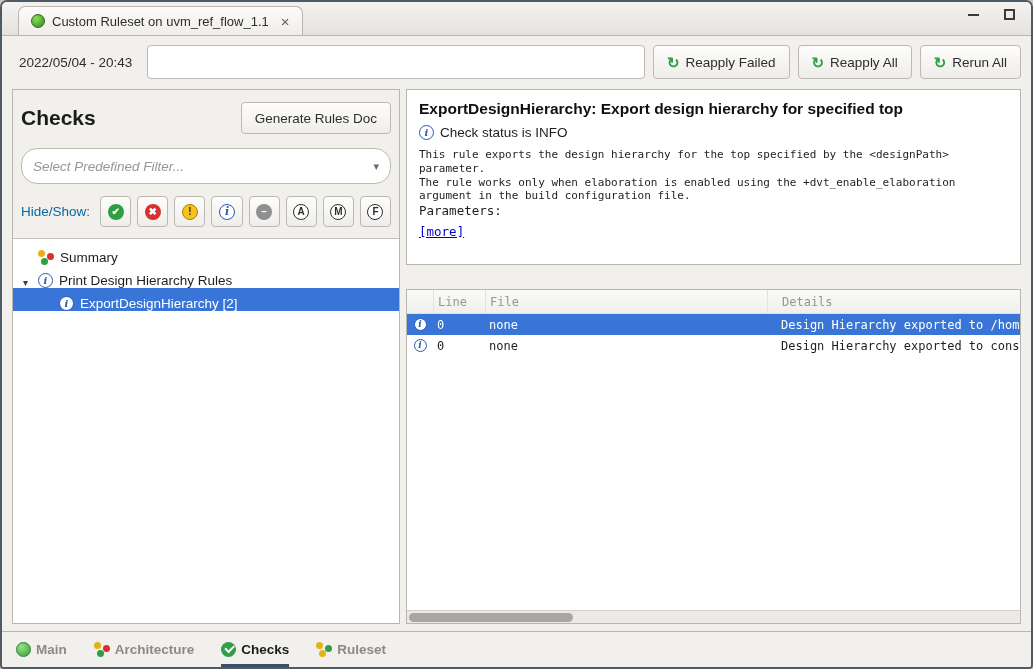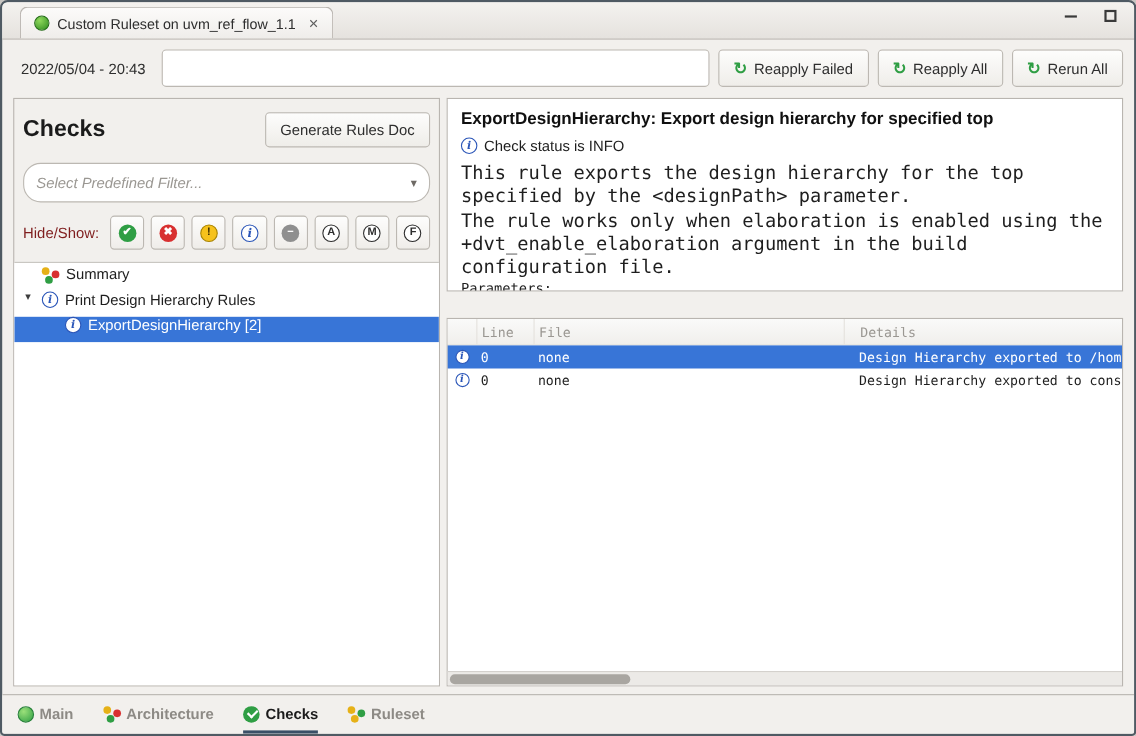--- a/index.html
+++ b/index.html
@@ -77,21 +77,21 @@
   .btn.small { height: 32px; font-size: 13.5px; }
   .combo {
     margin: 0 8px 12px; height: 36px;
     border: 1px solid #bcb8b2; border-radius: 16px; background: #fff;
     display: flex; align-items: center; justify-content: space-between;
     padding: 0 11px; cursor: pointer;
   }
   .combo-placeholder { color: #9a9792; font-style: italic; font-size: 13.5px; }
   .combo-arrow { color: #6e6a65; font-size: 11px; }
   .hideshow { display: flex; align-items: center; gap: 6px; padding: 0 8px 11px; }
-  .hs-label { font-size: 13.5px; color: #7f1d1d; margin-right: 4px; white-space: nowrap; }
+  .hs-label { font-size: 13.5px; color: #0369a1; margin-right: 4px; white-space: nowrap; }
   .tg {
     width: 32px; height: 31px;
     border: 1px solid #bcb8b2; border-radius: 4px;
     background: linear-gradient(#fdfdfc, #efede9);
     display: inline-flex; align-items: center; justify-content: center;
     cursor: pointer;
   }
 
   
   .ic {
@@ -106,21 +106,21 @@
     background: #fff; border: 1.5px solid #2b56b8; color: #2b56b8;
     font-family: "DejaVu Serif", serif; font-style: italic; font-size: 11px;
   }
   .ic-off { background: #8f8f8f; color: #fff; }
   .ic-letter { background: #fff; border: 1.5px solid #2e2e2e; color: #2e2e2e; font-size: 10px; }
   .ic.sm { width: 15px; height: 15px; font-size: 10px; }
   .ic.xs { width: 13px; height: 13px; font-size: 9px; }
 
   
   .tree { flex: 1; background: #fff; border-top: 1px solid #c4c1bc; overflow: hidden; padding-top: 3px; }
-  .tree-row { height: 23px; display: flex; align-items: flex-start; gap: 6px; font-size: 13.5px; color: #1e1e1e; padding-left: 6px; cursor: pointer; }
+  .tree-row { height: 23px; display: flex; align-items: flex-end; gap: 6px; font-size: 13.5px; color: #1e1e1e; padding-left: 6px; cursor: pointer; }
   .tree-row.selected { background: #3875d7; color: #fff; }
   .expander { width: 13px; font-size: 10px; color: #3c3c3c; text-align: center; flex-shrink: 0; }
   .indent-sm { width: 13px; flex-shrink: 0; }
   .indent-lg { width: 34px; flex-shrink: 0; }
   .cluster { position: relative; width: 16px; height: 16px; display: inline-block; flex-shrink: 0; }
   .cluster .d { position: absolute; width: 7px; height: 7px; border-radius: 50%; }
   .cluster .d1 { background: #e6b117; left: 0; top: 1px; }
   .cluster .d2 { background: #d83030; right: 0; top: 4px; }
   .cluster .d3 { background: #2f9e44; left: 3px; bottom: 0; }
   .cluster.waiv .d2 { background: #2f9e44; }
@@ -128,21 +128,21 @@
 
   
   .right-panel { flex: 1; display: flex; flex-direction: column; gap: 24px; min-width: 0; min-height: 0; }
   .desc-box {
     border: 1px solid #b9b5b0; background: #fff;
     padding: 10px 12px 8px; height: 176px; flex-shrink: 0; overflow: hidden;
   }
   .desc-title { font-size: 15.5px; font-weight: bold; color: #101010; white-space: nowrap; }
   .status-row { display: flex; align-items: center; gap: 6px; margin-top: 7px; }
   .status-text { font-size: 13.5px; color: #1e1e1e; }
-  .desc-text { margin-top: 8px; font-family: "DejaVu Sans Mono", monospace; font-size: 17px; color: #1e1e1e; line-height: 1.25; }
+  .desc-text { margin-top: 8px; font-family: "DejaVu Sans Mono", monospace; font-size: 11px; color: #1e1e1e; line-height: 1.25; }
   .params { font-family: "DejaVu Sans Mono", monospace; font-size: 12.5px; color: #1e1e1e; }
   .more-link { display: inline-block; margin-top: 6px; font-family: "DejaVu Sans Mono", monospace; font-size: 12.5px; color: #0000cc; text-decoration: underline; cursor: pointer; }
 
   
   .results-box { flex: 1; border: 1px solid #b9b5b0; background: #fff; display: flex; flex-direction: column; min-height: 0; }
   .thead {
     height: 24px; display: flex; align-items: center; flex-shrink: 0;
     background: linear-gradient(#fafaf9, #f0efec);
     border-bottom: 1px solid #e0ded9;
     font-family: "DejaVu Sans Mono", monospace; font-size: 12px; color: #9a9792;

